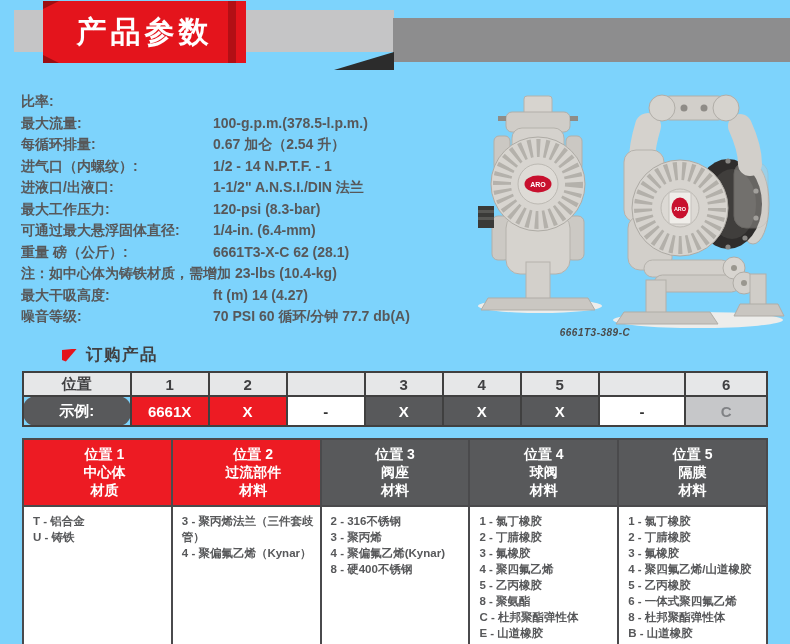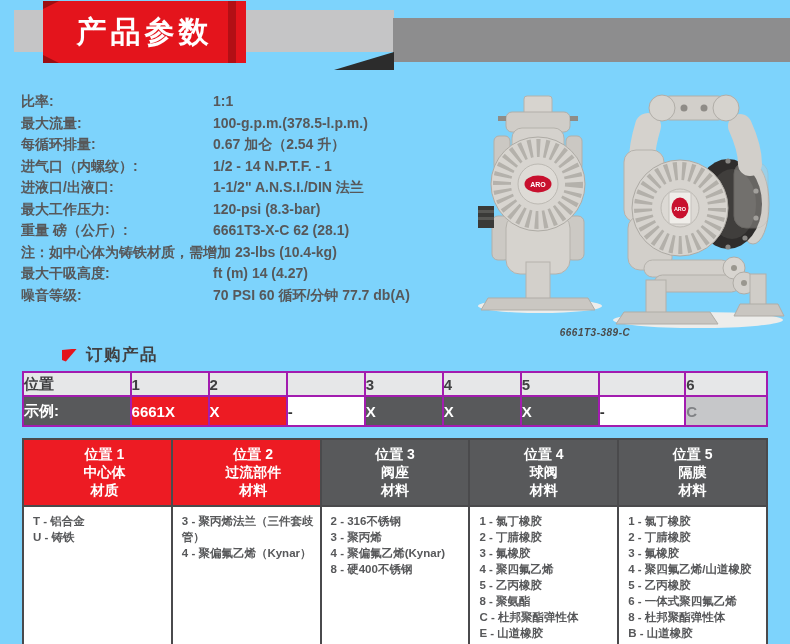--- a/index.html
+++ b/index.html
@@ -42,25 +42,25 @@
 
   
   .order-head { position:absolute; left:30px; top:344px; display:flex; align-items:center;margin-left:32px; }
   .flag { width:15px; height:13px; background:#e4141c; margin-right:9px;
           clip-path:polygon(0 12%, 100% 0, 26% 100%, 0 88%); }
   .order-head h2 { font-size:16.5px; font-weight:bold; color:#414042; letter-spacing:1.5px; }
 
   
   table { border-collapse:collapse; }
   .t1 { position:absolute; left:22px; top:371px; width:746px; table-layout:fixed; }
-  .t1 th, .t1 td { border:2px solid #a21caf; text-align:left; }
+  .t1 th, .t1 td { border:2px solid #404040; text-align:center; }
   .t1 th { background:#e6e7e8; color:#404042; font-size:15px; height:24px; font-weight:bold; }
   .t1 td { height:30px; font-size:15px; font-weight:bold; }
   .t1 .w-pos { width:14.2%; } .t1 .w-c { width:10.3%; } .t1 .w-b2 { width:11.4%; } .t1 .w-6 { width:10.8%; }
-  .t1 .lbl  { background:#58595b; color:#ffffff; }
+  .t1 .lbl  { background:#58595b; color:#ffffff;border-radius:13px; }
   .t1 .red  { background:#ed1b23; color:#ffffff; }
   .t1 .dash { background:#ffffff; color:#333333; }
   .t1 .dk   { background:#58595b; color:#ffffff; }
   .t1 .c6   { background:#c6c7c9; color:#808285; }
 
   
   .t2 { position:absolute; left:22px; top:438px; width:746px; table-layout:fixed; }
   .t2 th, .t2 td { border:2px solid #4a4a4c; width:20%; }
   .t2 th { color:#fff; font-size:14px; font-weight:bold; padding:5px 2px; line-height:1.3; text-align:center; }
   .t2 .th-red { background:#ed1b23;padding-left:16px; }
@@ -78,41 +78,44 @@
     <div class="bar-dark"></div>
     <div class="bar-fold"></div>
     <div class="badge">
       <span>产品参数</span>
     </div>
   </header>
 
   <section class="specs">
     <div class="spec-row">
         <span class="spec-label">比率:</span>
-        <span class="spec-value">1:1</span>
       </div>
     <div class="spec-row">
         <span class="spec-label">最大流量:</span>
         <span class="spec-value">100-g.p.m.(378.5-l.p.m.)</span>
       </div>
     <div class="spec-row">
         <span class="spec-label">每循环排量:</span>
         <span class="spec-value">0.67 加仑（2.54 升）</span>
       </div>
     <div class="spec-row">
         <span class="spec-label">进气口（内螺纹）:</span>
         <span class="spec-value">1/2 - 14 N.P.T.F. - 1</span>
       </div>
     <div class="spec-row">
         <span class="spec-label">进液口/出液口:</span>
         <span class="spec-value">1-1/2" A.N.S.I./DIN 法兰</span>
       </div>
     <div class="spec-row">
         <span class="spec-label">最大工作压力:</span>
         <span class="spec-value">120-psi (8.3-bar)</span>
+      </div>
+    <div class="spec-row">
+        <span class="spec-label">可通过最大悬浮固体直径:</span>
+        <span class="spec-value">1/4-in. (6.4-mm)</span>
       </div>
     <div class="spec-row">
         <span class="spec-label">重量 磅（公斤）:</span>
         <span class="spec-value">6661T3-X-C   62 (28.1)</span>
       </div>
     <div class="spec-note">注：如中心体为铸铁材质，需增加 23-lbs (10.4-kg)</div>
     <div class="spec-row">
         <span class="spec-label">最大干吸高度:</span>
         <span class="spec-value">ft (m)  14 (4.27)</span>
       </div>

